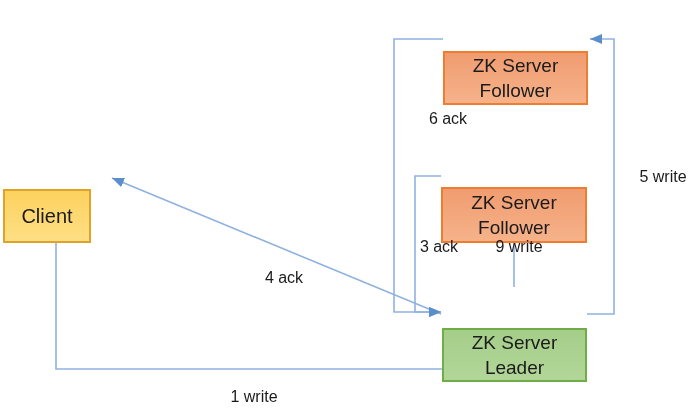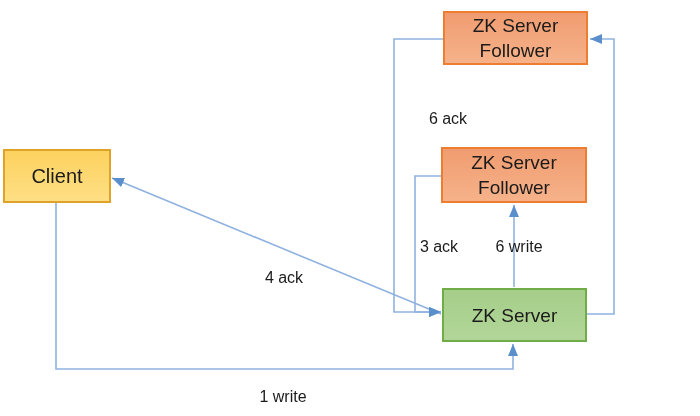--- a/index.html
+++ b/index.html
@@ -32,23 +32,24 @@
     border-style: solid;
     border-width: 2px;
     display: flex;
     flex-direction: column;
     align-items: center;
     justify-content: center;
     text-align: center;
     color: var(--text, #1B1B1B);
     font-size: 19px;
     line-height: 25px;
+    margin-top: 40px;
   }
   .node.client {
-    left: 3px; top: 149px; width: 108px; height: 54px;
+    left: 3px; top: 149px; width: 88px; height: 54px;
     background: linear-gradient(180deg, #FCD25F, #FFDF85);
     background-color: var(--client-fill, #FFD966);
     border-color: var(--client-border, #DFA32A);
     font-size: 20px;
   }
   .node.follower-top {
     left: 443px; top: 11px; width: 145px; height: 54px;
     background: linear-gradient(180deg, #F09C70, #F6B28A);
     background-color: var(--follower-fill, #F4A67D);
     border-color: var(--follower-border, #ED7D31);
@@ -66,21 +67,21 @@
     border-color: var(--leader-border, #70AD47);
   }
   .edge-label {
     position: absolute;
     transform: translate(-50%, -50%);
     white-space: nowrap;
     color: var(--text, #1B1B1B);
     font-size: 16px;
     line-height: 22px;
   }
-  .edge-label.l1 { left: 283px; top: 397px; }
+  .edge-label.l1 { left: 254px; top: 397px; }
   .edge-label.l2 { left: 519px; top: 247px; }
   .edge-label.l3 { left: 439px; top: 247px; }
   .edge-label.l4 { left: 284px; top: 278px; }
   .edge-label.l5 { left: 663px; top: 177px; }
   .edge-label.l6 { left: 448px; top: 119px; }
 </style>
 </head>
 <body>
 
 <div class="canvas">
@@ -108,21 +109,23 @@
     <span>Follower</span>
   </div>
 
   <div class="node follower-mid">
     <span>ZK Server</span>
     <span>Follower</span>
   </div>
 
   <div class="node leader">
     <span>ZK Server</span>
+    <span>Leader</span>
   </div>
 
   <div class="edge-label l1">1 write</div>
-  <div class="edge-label l2">6 write</div>
+  <div class="edge-label l2">9 write</div>
   <div class="edge-label l3">3 ack</div>
   <div class="edge-label l4">4 ack</div>
+  <div class="edge-label l5">5 write</div>
   <div class="edge-label l6">6 ack</div>
 
 </div>
 
 </body></html>

